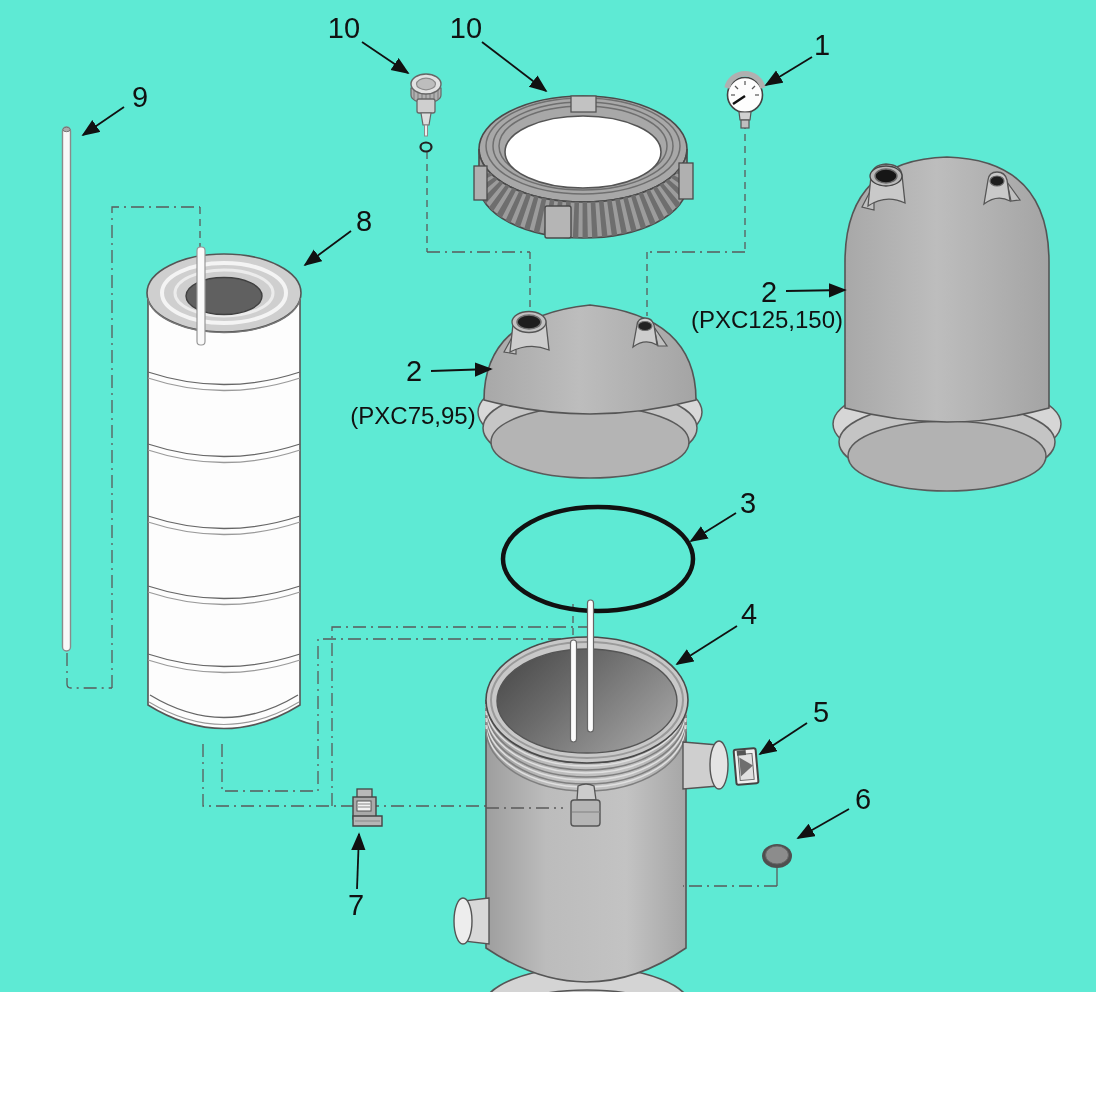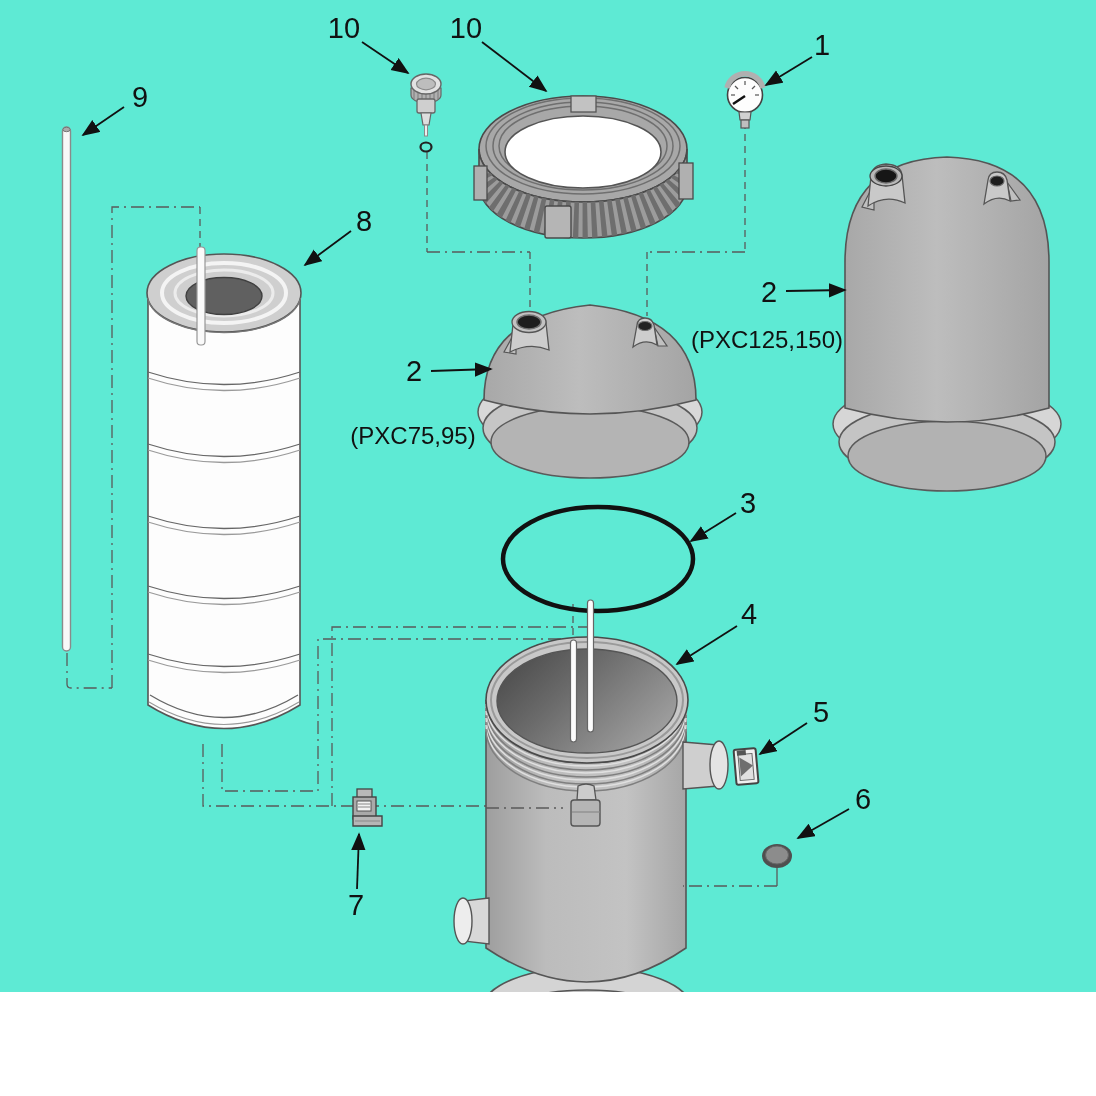--- a/index.html
+++ b/index.html
@@ -1,21 +1,21 @@
 <!DOCTYPE html>
 <html><head>
 <meta charset="utf-8">
 <style>
   html,body{margin:0;padding:0;background:#fff;}
   #stage{position:relative;width:1096px;height:992px;background:#5eead4;overflow:hidden;
          font-family:"Liberation Sans",sans-serif;}
   #art{position:absolute;left:0;top:0;}
   .lbl{position:absolute;transform:translate(-50%,-50%);
        font:400 29px/1 "Liberation Sans",sans-serif;color:#111;white-space:nowrap;}
-  .lbl.small{font-size:24px;margin-top:20px;}
+  .lbl.small{font-size:24px;}
 </style>
 </head>
 <body>
 
 <div id="stage">
 
 <svg id="art" width="1096" height="1096" viewBox="0 0 1096 1096">
   <defs>
     <marker id="ah" markerWidth="12" markerHeight="10" refX="9" refY="4" orient="auto">
       <path d="M0,0 L10,4 L0,8 Z" fill="#111"></path>

